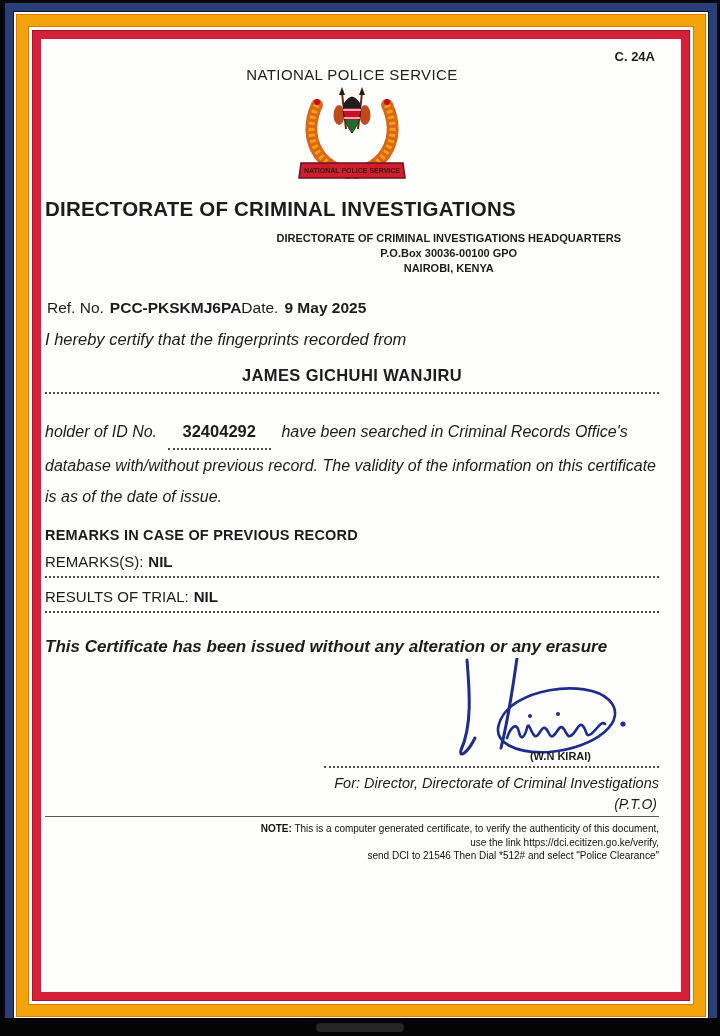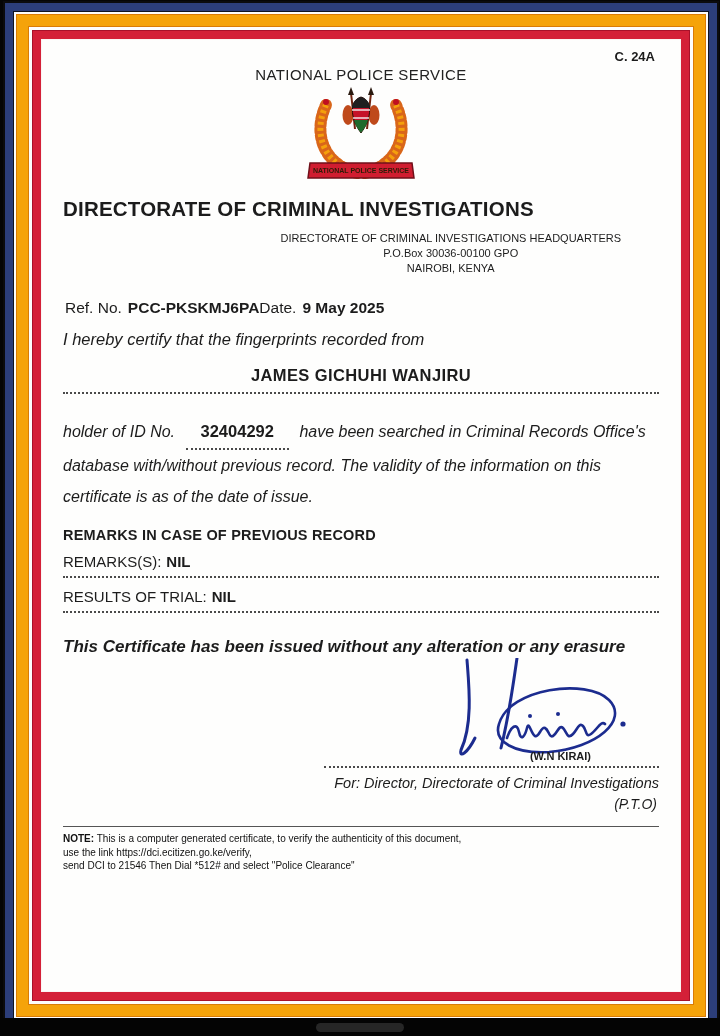--- a/index.html
+++ b/index.html
@@ -17,29 +17,29 @@
   .frame-orange {
     position:absolute; inset:4px; border:11px solid #f5a30a;
     box-shadow: 0 0 0 1px #d97b06, inset 0 0 0 1px #d97b06;
   }
   .frame-red {
     position:absolute; inset:5px; border:8px solid #d42038;
     box-shadow: 0 0 0 1px #a8112a, inset 0 0 0 1px #a8112a;
   }
   .content {
     position:absolute; inset:0; background:#fefefdf5;
-    padding:6px 22px 0 22px; overflow:hidden;
+    padding:6px 22px 0 4px; overflow:hidden;
   }
   .form-code { text-align:right; font-weight:700; font-size:13px; margin:4px 4px 0 0; }
   .org-title { text-align:center; font-size:15px; letter-spacing:.4px; margin-top:2px; color:#222; }
   .emblem-wrap { text-align:center; margin-top:2px; }
   .main-title { font-weight:700; font-size:20.5px; letter-spacing:.2px; margin-top:12px; }
   .hq-block {
     width:fit-content; margin:10px 38px 0 auto; text-align:center;
-    font-size:11px; font-weight:400; line-height:15px;
+    font-size:11px; font-weight:700; line-height:15px;
   }
   .ref-row { display:flex; justify-content:flex-start; font-size:15.5px; margin-top:23px; padding:0 2px; }
   .ref-row b { margin-left:6px; }
   .cert-title { text-align:center; font-weight:700; font-size:23.5px; letter-spacing:.3px; margin-top:24px; }
   .certify-line { font-style:italic; font-size:16.5px; margin-top:13px; }
   .holder-name { text-align:center; font-weight:700; font-size:16.5px; letter-spacing:.4px; margin-top:17px; }
   .dotted { border-bottom:2px dotted #4a4a4a; height:2px; }
   .dotted.after-name { margin-top:7px; }
   .body-par { margin-top:22px; font-style:italic; font-size:16px; line-height:31px; }
   .id-number {
@@ -49,21 +49,21 @@
   .remarks-heading { font-weight:700; font-size:14.5px; letter-spacing:.2px; margin-top:15px; }
   .field-row { font-size:15px; padding:10px 0 6px 0; border-bottom:2px dotted #4a4a4a; }
   .field-row b { margin-left:5px; }
   .statement { font-weight:700; font-style:italic; font-size:17px; line-height:35px; margin-top:16px; }
   .sig-block { display:flex; flex-direction:column; align-items:flex-end; margin-top:0; }
   .sig-svg { margin-right:22px; margin-top:-6px; }
   .signatory-name { font-weight:700; font-size:11px; margin:-8px 68px 0 0; }
   .sig-dotted { width:335px; border-bottom:2px dotted #4a4a4a; height:2px; margin-top:4px; }
   .signatory-title { font-style:italic; font-size:14.5px; margin-top:7px; }
   .pto { font-style:italic; font-size:14px; margin-top:5px; padding-right:2px; }
-  .note-box { margin-top:14px; border-top:1px solid #555; padding-top:5px; text-align:left; font-size:10px; line-height:13.5px; color:#111; }
+  .note-box { margin-top:4px; border-top:1px solid #555; padding-top:5px; text-align:right; font-size:10px; line-height:13.5px; color:#111; }
   .note-box b { font-weight:700; }
   
   .bottom-bar { position:absolute; left:0; right:0; bottom:0; height:18px; background:#040404; }
   .pill { width:88px; height:9px; background:#262626; border-radius:5px; margin:5px auto 0 auto; }
 </style>
 </head>
 <body>
 
 <div class="page">
   <div class="frame-blue">

